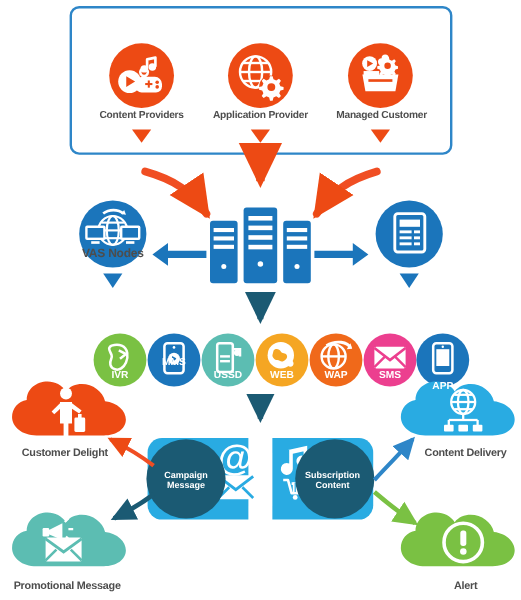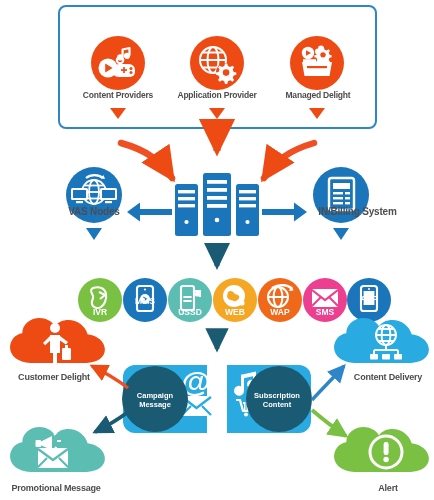--- a/index.html
+++ b/index.html
@@ -372,32 +372,31 @@
     <g fill="none">
       <path d="M312,400 C325,386 336,375 344,366" stroke="#2e86c8" stroke-width="3.4" marker-end="url(#arrowSky)"></path>
     </g>
     <g fill="none">
       <path d="M312,410 C326,422 337,430 346,436" stroke="#7ac143" stroke-width="3.8" marker-end="url(#arrowGreen)"></path>
     </g>
   </svg>
 
   <div class="lbl lbl-top" style="left:165px;top:91px;width:104px;">Application Provider</div>
   <div class="lbl lbl-top" style="left:68px;top:91px;width:100px;">Content Providers</div>
-  <div class="lbl lbl-top" style="left:268px;top:91px;width:100px;">Managed Delight</div>
+  <div class="lbl lbl-top" style="left:268px;top:91px;width:100px;">Managed Customer</div>
 
   <div class="lbl lbl-mid" style="left:54px;top:206px;width:80px;">VAS Nodes</div>
-  <div class="lbl lbl-mid" style="left:305px;top:206px;width:105px;">IN/Billing System</div>
 
   <div class="lbl-chan" style="left:80px;top:307px;width:40px;">IVR</div>
   <div class="lbl-chan" style="left:125px;top:296px;width:40px;">MMS</div>
   <div class="lbl-chan" style="left:170px;top:307px;width:40px;">USSD</div>
   <div class="lbl-chan" style="left:215px;top:307px;width:40px;">WEB</div>
   <div class="lbl-chan" style="left:260px;top:307px;width:40px;">WAP</div>
   <div class="lbl-chan" style="left:305px;top:307px;width:40px;">SMS</div>
-  <div class="lbl-chan" style="left:349px;top:294px;width:40px;">APP</div>
+  <div class="lbl-chan" style="left:349px;top:316px;width:40px;">APP</div>
 
   <div class="bub" style="left:125px;top:391px;width:60px;">
     <div>Campaign</div>
     <div>Message</div>
   </div>
   <div class="bub" style="left:247px;top:391px;width:60px;">
     <div>Subscription</div>
     <div>Content</div>
   </div>
 

